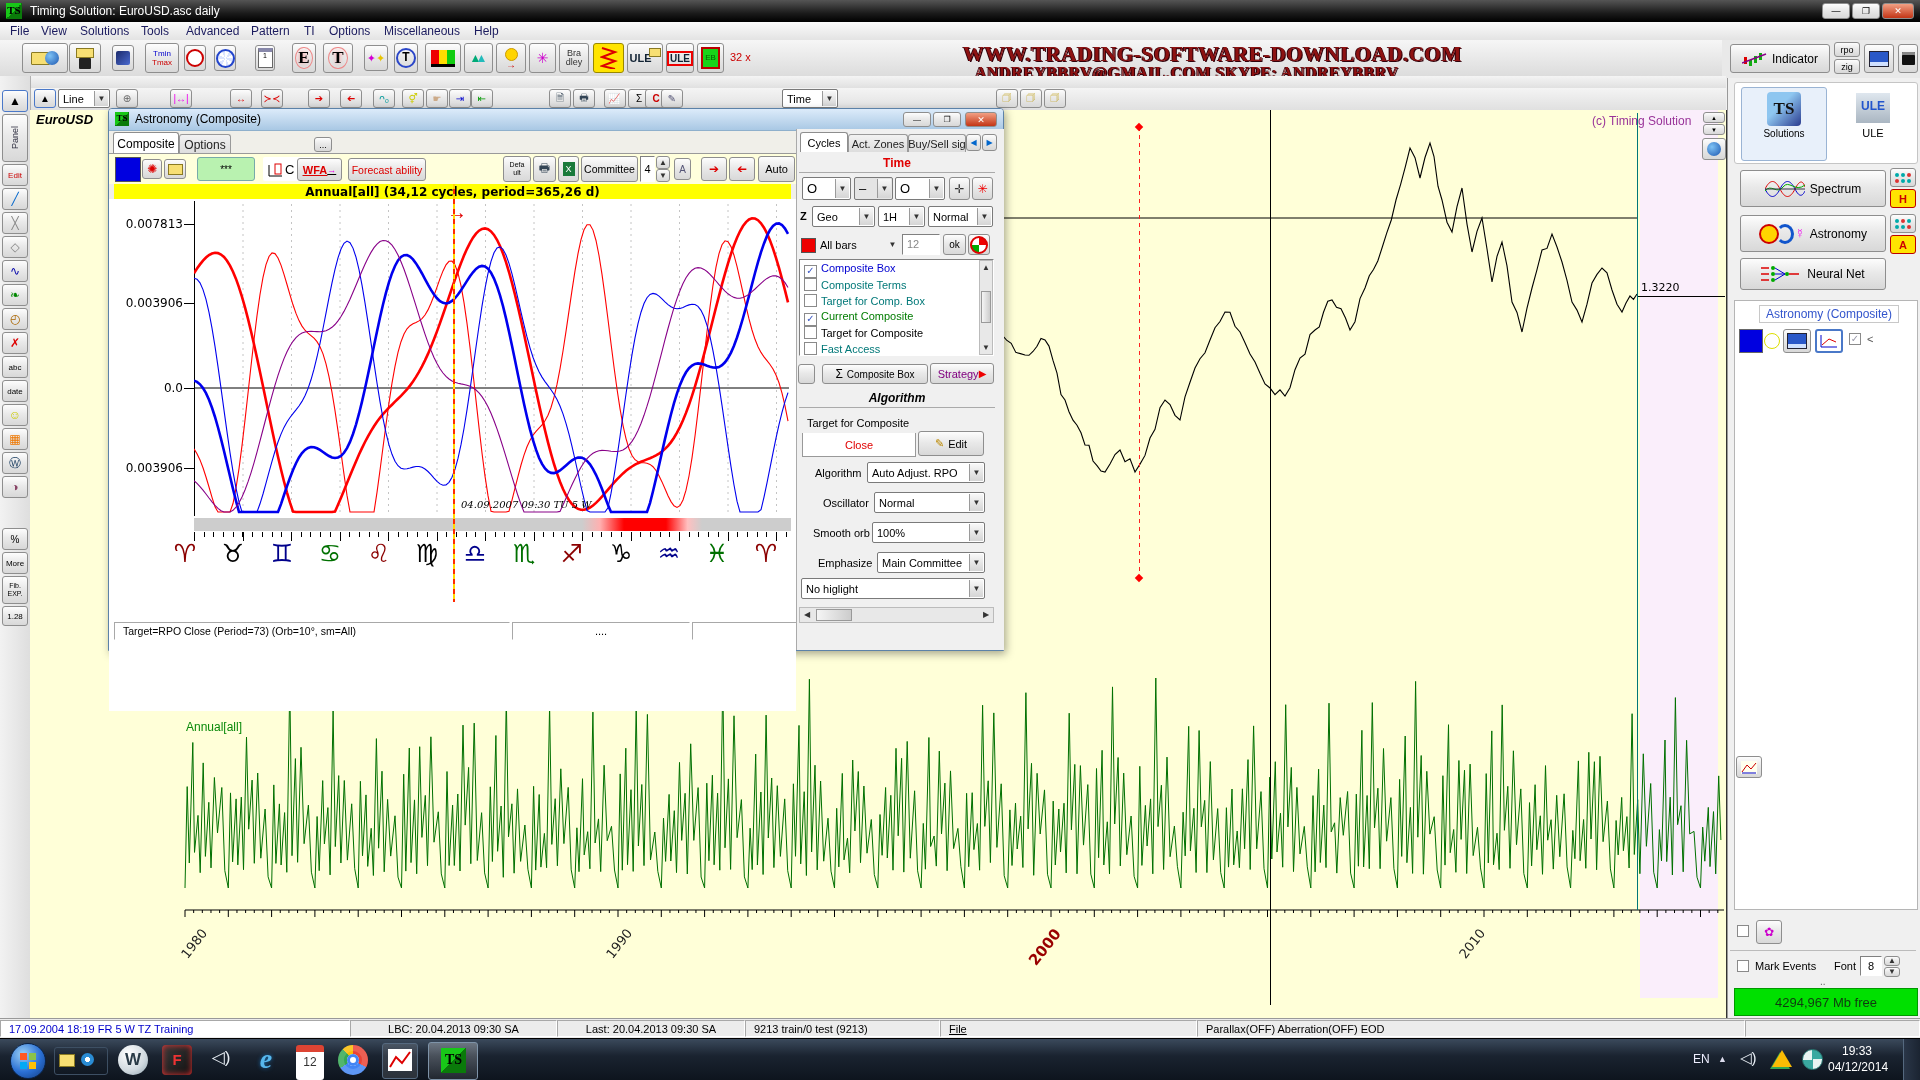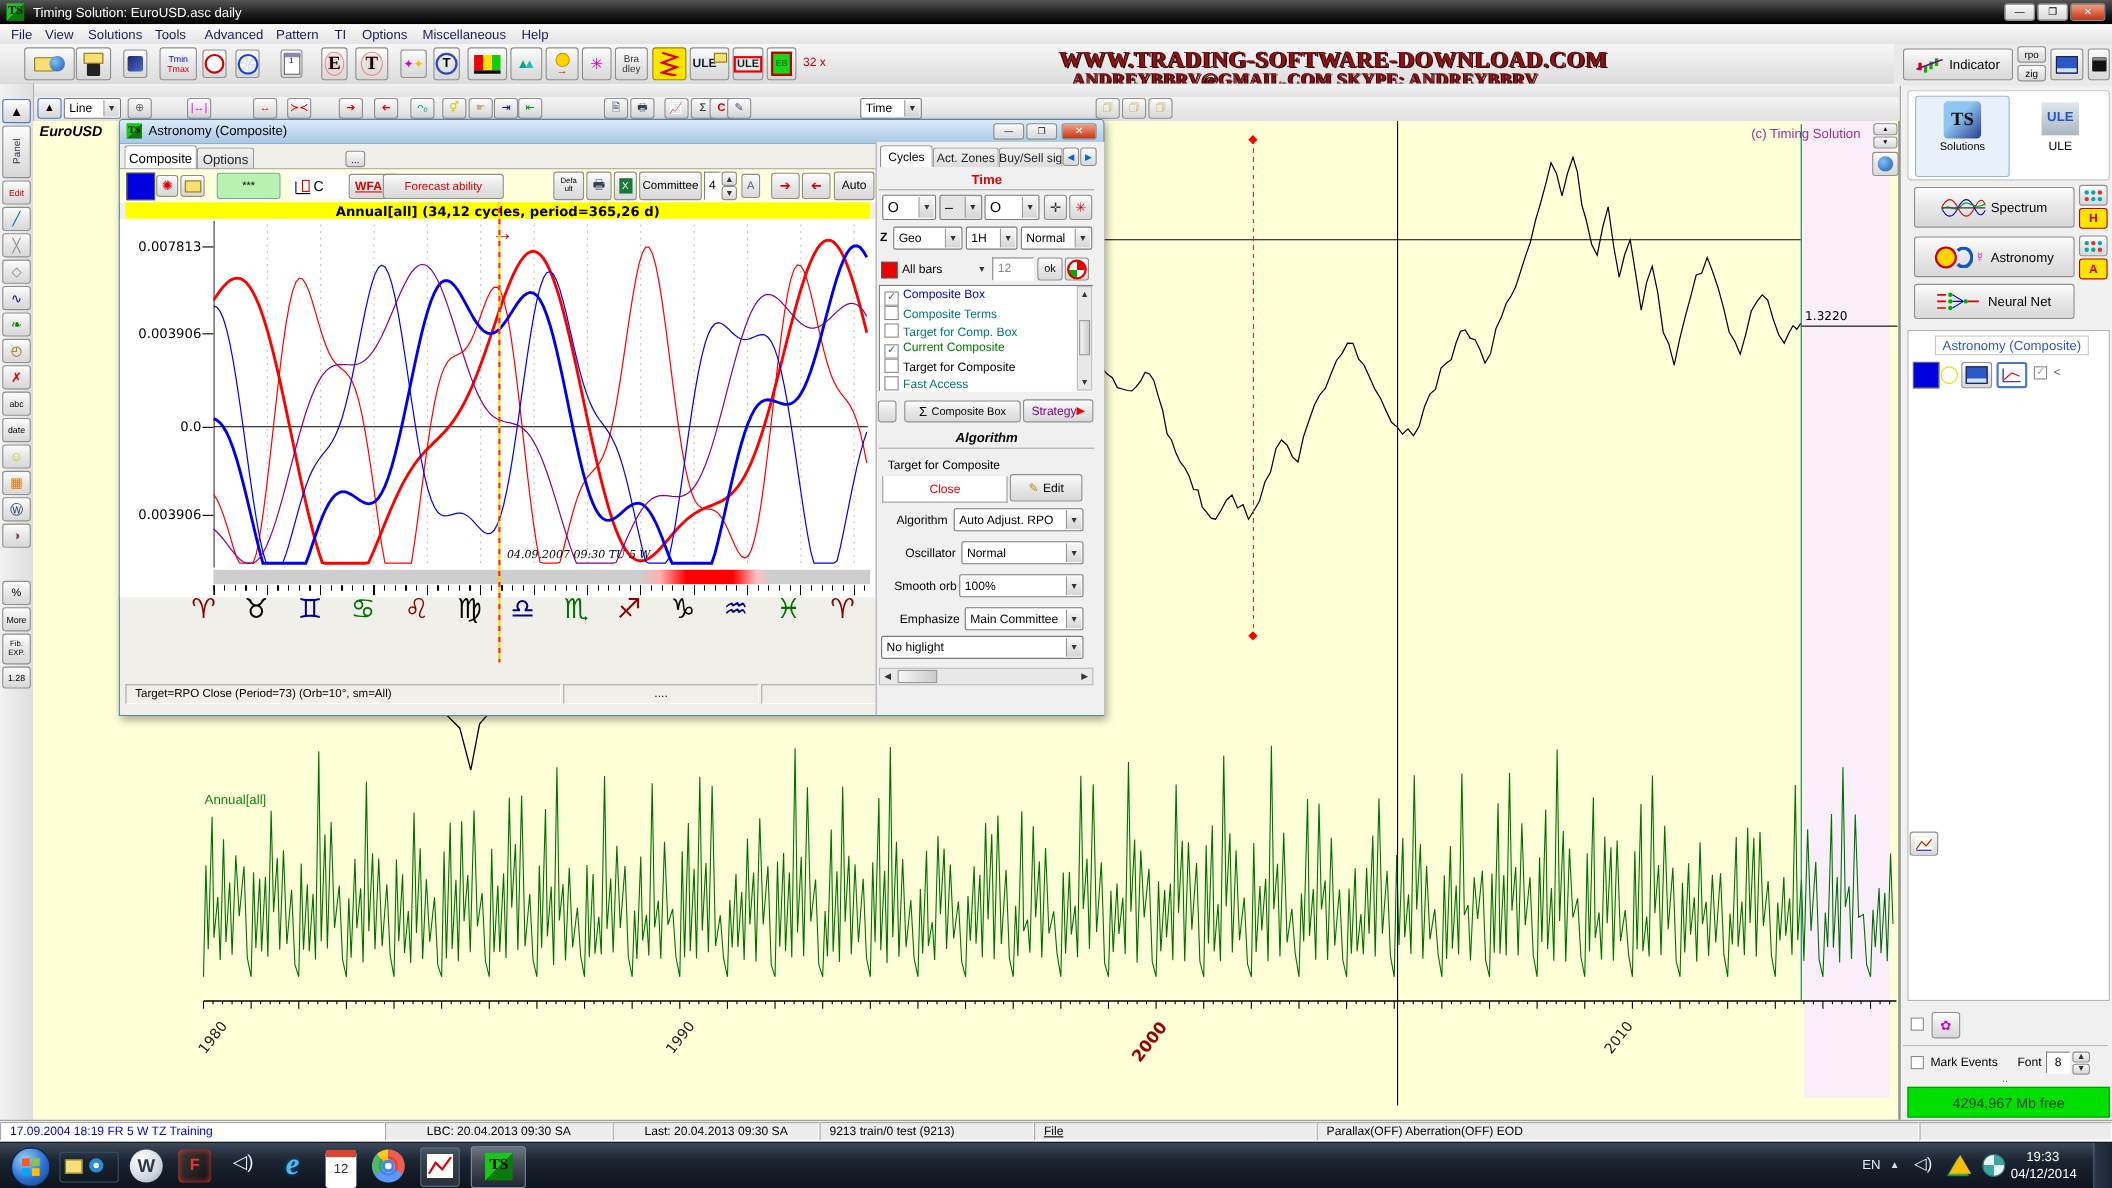--- a/index.html
+++ b/index.html
@@ -580,25 +580,25 @@
         <span style="font-size:10px;">***</span>
         </span>
       <span class="dd" style="left:154px;top:3px;width:68px;height:24px;background:#fff;border:none;">
         <svg width="16" height="16">
             <path d="M2,15 V4 M2,15 H15" stroke="#000"></path>
             <rect x="8" y="3" width="6" height="10" fill="none" stroke="#d00"></rect>
           </svg>
         <span style="font-size:13px;margin-left:2px;">C</span>
         <span class="da" style="border:none;background:none;">▼</span>
       </span>
-      <span class="b3d" style="left:208px;top:4px;width:45px;height:23px;">
+      <span class="b3d" style="left:188px;top:4px;width:45px;height:23px;text-decoration:underline;">
         <span style="color:#d00;font-weight:bold;font-size:11px;text-decoration:underline;">WFA</span>
         <span style="color:#e0e;font-size:9px;">→</span>
         </span>
-      <span class="b3d" style="left:239px;top:4px;width:110px;height:23px;">
+      <span class="b3d" style="left:239px;top:4px;width:78px;height:23px;">
         <span style="color:#d00;font-size:10.5px;">Forecast ability</span>
         </span>
       <span class="b3d" style="left:394px;top:2px;width:28px;height:26px;flex-direction:column;font-size:7px;line-height:8px;">
         <span>Defa</span>
         <span>ult</span>
         </span>
       <span class="b3d" style="left:424px;top:2px;width:23px;height:26px;color:#345;">🖶</span>
       <span class="b3d" style="left:449px;top:2px;width:21px;height:26px;">
         <span class="ico" style="width:12px;height:14px;background:#1a7a3a;color:#fff;font-size:9px;text-align:center;line-height:14px;">X</span>
         </span>
@@ -616,21 +616,21 @@
       <span class="b3d" style="left:620px;top:3px;width:26px;height:24px;color:#d00;font-weight:bold;transform:scaleX(-1);">➔</span>
       <span class="b3d" style="left:649px;top:2px;width:37px;height:26px;">
         <span style="font-size:11px;">Auto</span>
         </span>
     </div>
 
     <div class="abs" style="left:5px;top:75px;width:677px;height:15px;background:#ffff00;display:flex;align-items:center;justify-content:center;">
       <span style="font-weight:bold;font-size:12px;font-family:'DejaVu Sans',sans-serif;">Annual[all]  (34,12 cycles, period=365,26 d)</span>
     </div>
 
-    <div class="abs" style="left:0;top:90px;width:687px;height:344px;background:#fff;">
+    <div class="abs" style="left:0;top:90px;width:687px;height:512px;background:#fff;">
       <span class="ylab" style="left:2px;top:18px;">0.007813</span>
       <span class="ylab" style="left:2px;top:97px;">0.003906</span>
       <span class="ylab" style="left:2px;top:182px;">0.0</span>
       <span class="ylab" style="left:2px;top:262px;">0.003906</span>
       <div class="abs" style="left:75px;top:25px;width:10px;height:1px;background:#000;"></div>
       <div class="abs" style="left:75px;top:104px;width:10px;height:1px;background:#000;"></div>
       <div class="abs" style="left:75px;top:189px;width:10px;height:1px;background:#000;"></div>
       <div class="abs" style="left:75px;top:269px;width:10px;height:1px;background:#000;"></div>
 
       <svg id="astro-svg" class="abs" viewBox="193 200 597 315" style="left:85px;top:2px;width:597px;height:315px;">

